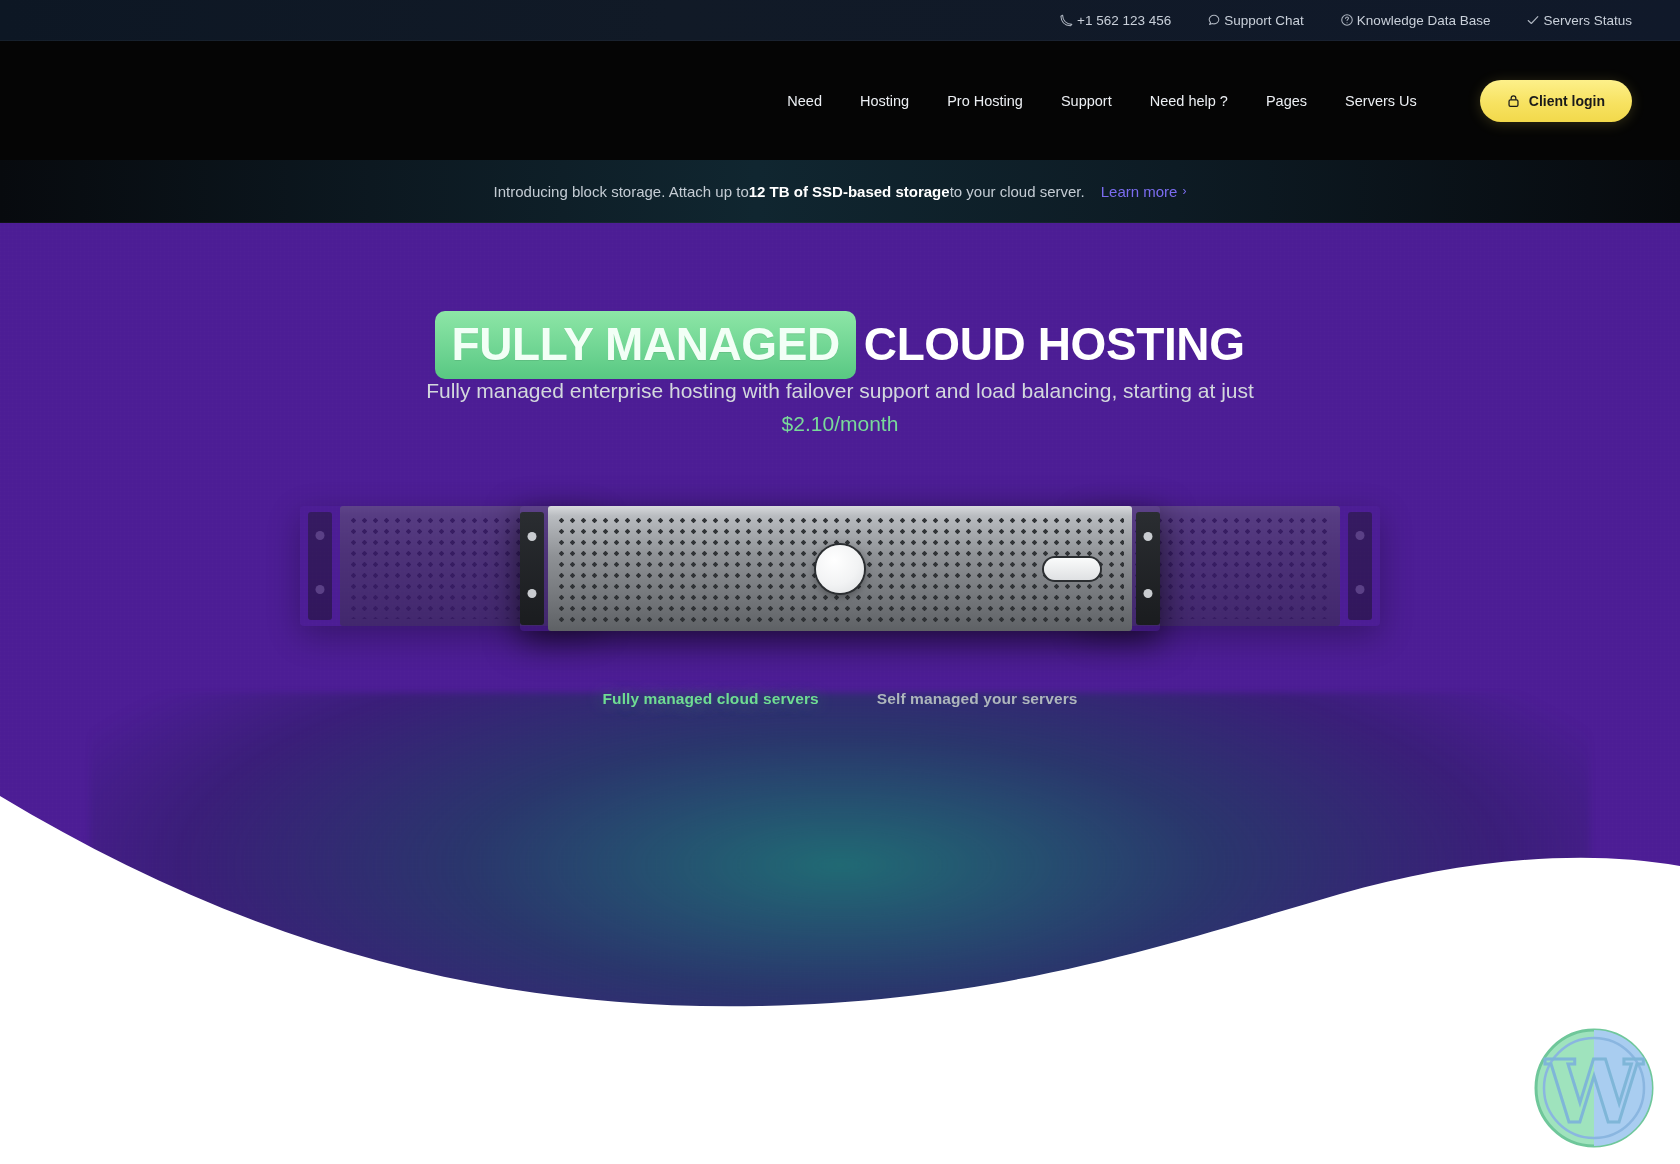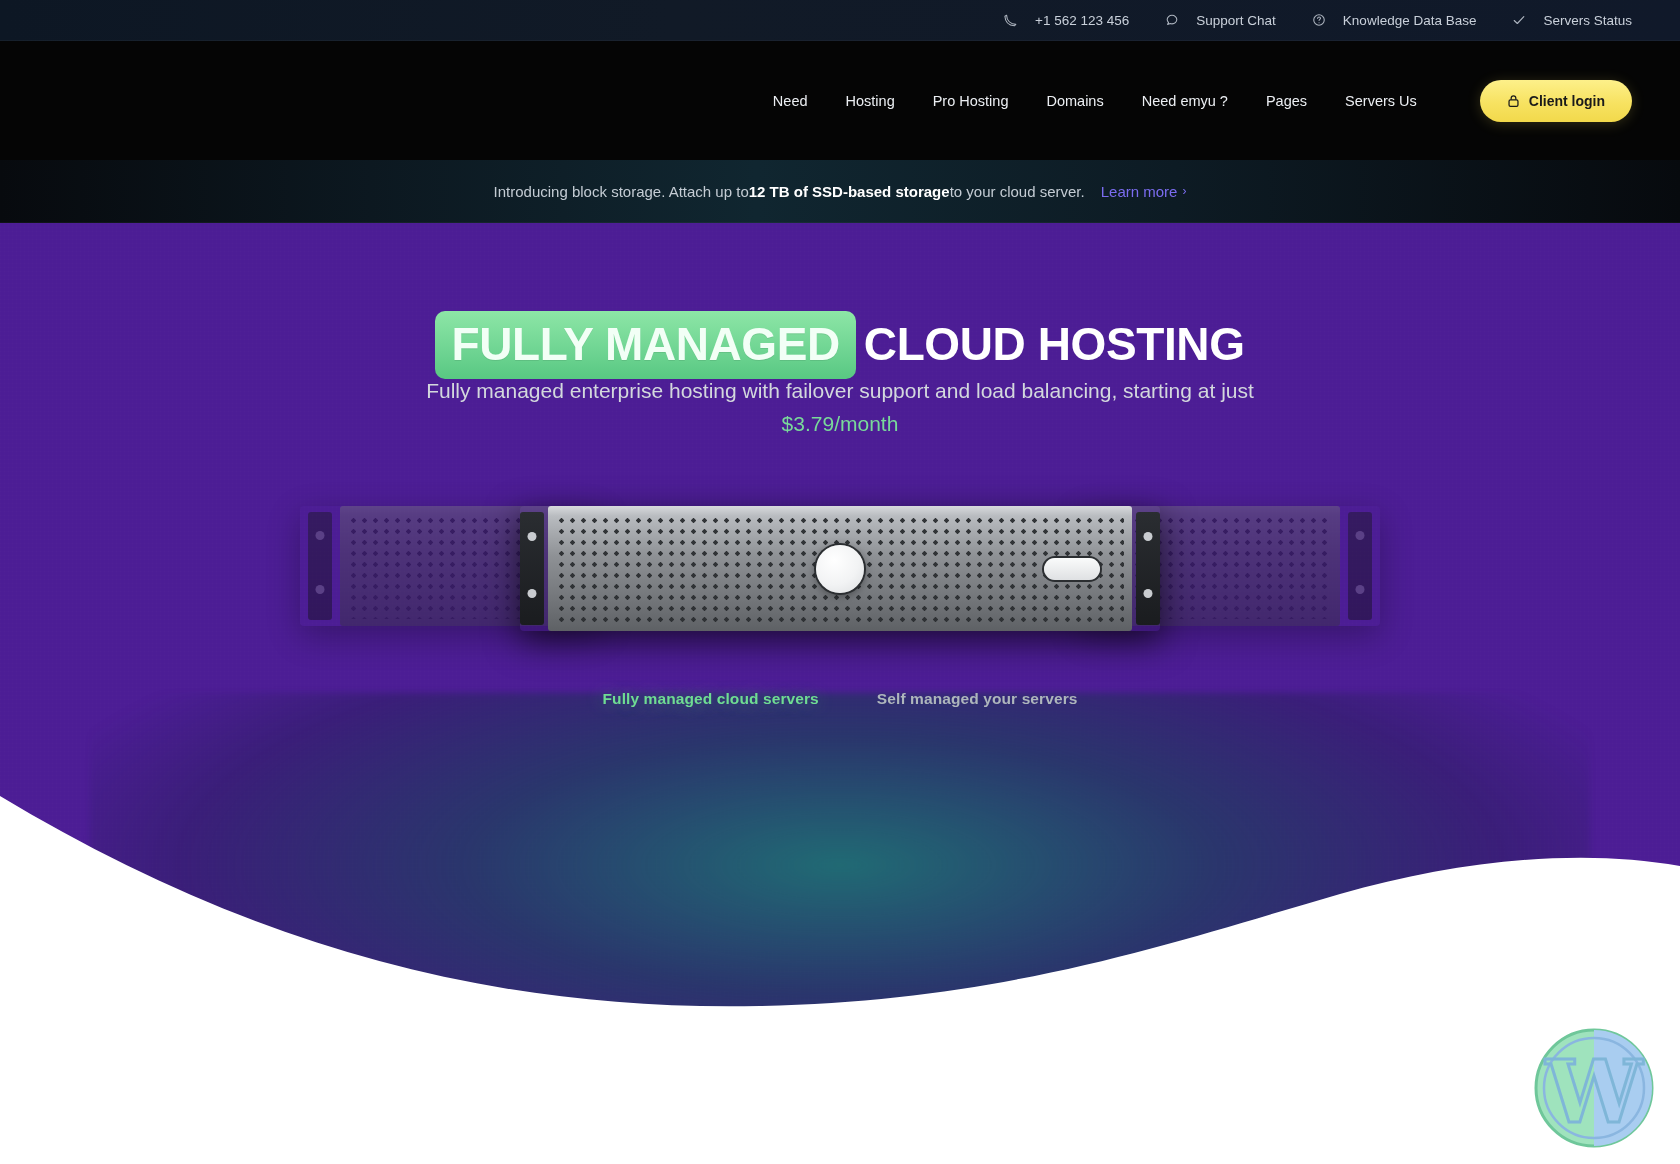--- a/index.html
+++ b/index.html
@@ -15,21 +15,21 @@
   .topbar{
     position:relative; z-index:40;
     height:41px;
     background:linear-gradient(90deg,#0d1724 0%,#111a27 40%,#10192a 100%);
     display:flex; align-items:center; justify-content:flex-end;
     padding-right:48px;
     font-size:13.5px; color:#c9d0da;
     border-bottom:1px solid rgba(255,255,255,.04);
   }
   .topbar .tb-item{
-    display:flex; align-items:center; gap:17px;
+    display:flex; align-items:center; gap:3px;
     margin-left:36px; cursor:pointer; white-space:nowrap;
   }
   .tb-ic{ display:inline-flex; width:14px; height:14px; align-items:center; justify-content:center; opacity:.85;}
   .tb-ic svg{ display:block; }
 
   
   .header{
     position:relative; z-index:35;
     height:119px;
     display:flex; align-items:center;
@@ -295,22 +295,22 @@
     <span>Servers Status</span>
   </div>
 </div>
 
 <div class="header">
 
   <nav class="nav">
     <a>Need</a>
     <a>Hosting</a>
     <a>Pro Hosting</a>
-    <a>Domains</a>
-    <a>Need emyu ?</a>
+    <a>Support</a>
+    <a>Need help ?</a>
     <a>Pages</a>
     <a>Servers Us</a>
   </nav>
 
   <button class="login-btn">
     <span class="lock">
       <svg viewBox="0 0 14 15" width="13" height="14" fill="none" stroke="#1a1a1a" stroke-width="1.35">
         <rect x="2.2" y="6.2" width="9.6" height="7.2" rx="1.5"></rect>
         <path d="M4.5 6.2V4.4a2.5 2.5 0 0 1 5 0v1.8"></path>
       </svg>
@@ -332,21 +332,21 @@
 <div class="hero">
   <div class="hero-noise"></div>
   <div class="hero-glow"></div>
 
   <h1 class="hero-title">
     <span class="hl">FULLY MANAGED</span><span>CLOUD HOSTING</span>
   </h1>
 
   <p class="hero-sub">
     <span>Fully managed enterprise hosting with failover support and load balancing, starting at</span>
-    <span>just </span><span class="price">$3.79/month</span>
+    <span>just </span><span class="price">$2.10/month</span>
   </p>
 
   <div class="servers">
     <div class="srv srv-left">
       <div class="rack rack-l">
           <i class="a"></i>
           <i class="b"></i>
         </div>
       <div class="face">
           <div class="grille"></div>

